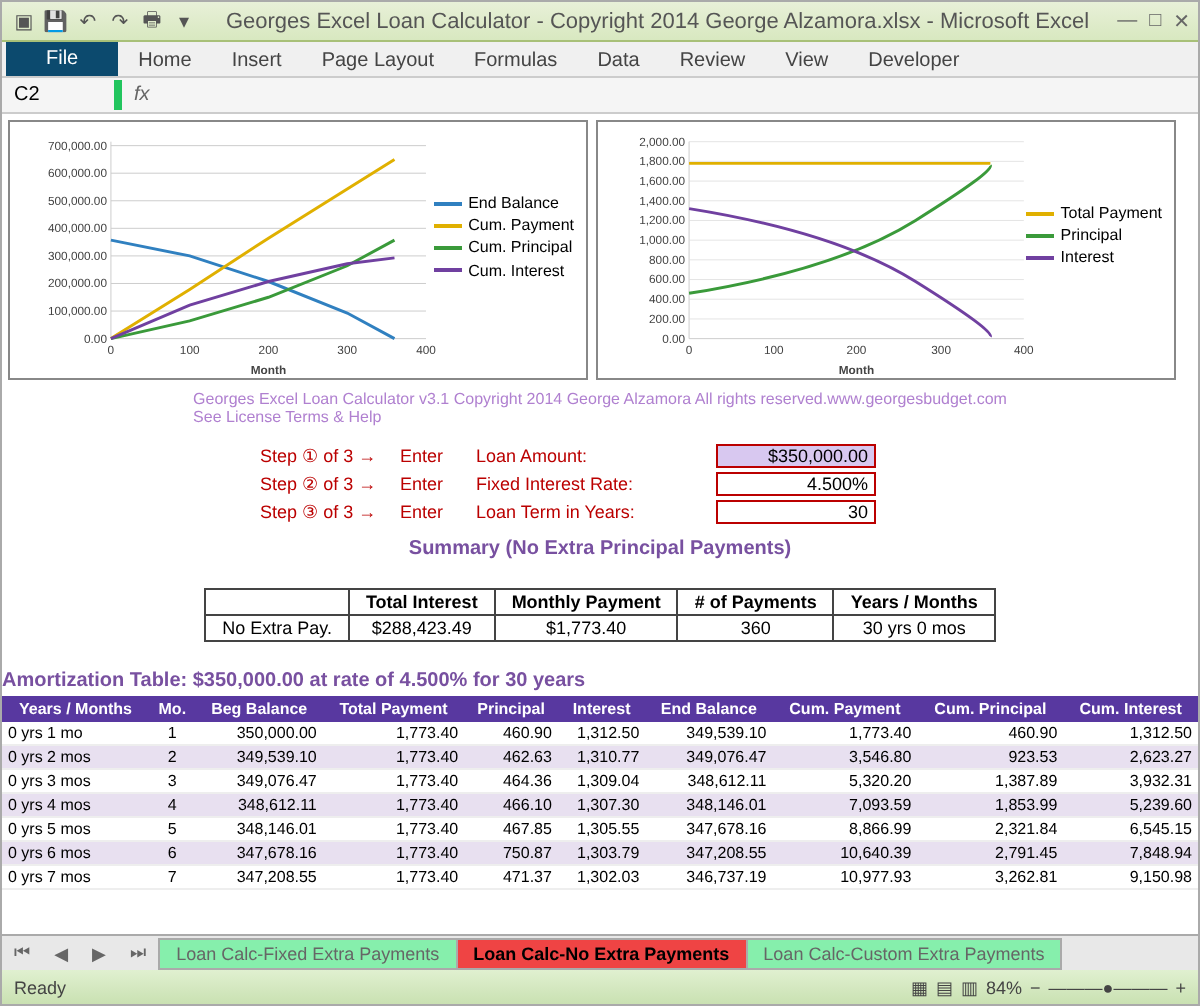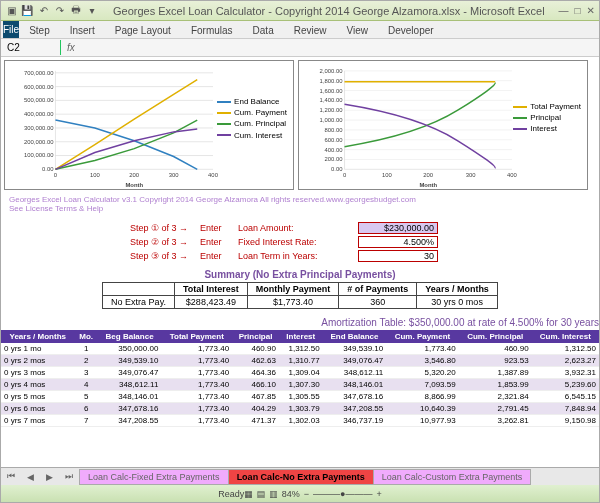--- a/index.html
+++ b/index.html
@@ -4,60 +4,60 @@
 <style>
 *{box-sizing:border-box;margin:0;padding:0;font-family:"Segoe UI",Tahoma,sans-serif}
 body{width:600px;height:503px;background:#fff;overflow:hidden;font-size:10px;border:1px solid #aaa}
 .titlebar{height:20px;background:linear-gradient(#e8f0d8,#d8e8c0);display:flex;align-items:center;padding:0 4px;border-bottom:1px solid #a8c078}
 .qat{display:flex;gap:2px;align-items:center}
 .qat span{width:14px;height:14px;display:flex;align-items:center;justify-content:center;font-size:10px;color:#555}
 .title{flex:1;text-align:center;color:#555;font-size:11px}
 .winbtns{display:flex;gap:6px;color:#666;font-size:10px}
 .ribbon-tabs{height:18px;background:#f0f0f0;display:flex;align-items:flex-end;padding-left:2px;border-bottom:1px solid #ccc}
 .ribbon-tabs .tab{padding:2px 10px;font-size:10px;color:#444;cursor:pointer}
-.ribbon-tabs .file{background:#0c4a6e;color:#fff;padding:3px 0}
+.ribbon-tabs .file{background:#0c4a6e;color:#fff;padding:3px 20px}
 .formula-bar{height:18px;display:flex;align-items:center;border-bottom:1px solid #ccc;background:#f5f5f5}
-.namebox{width:60px;border-right:1px solid #22c55e;padding:2px 6px;font-size:10px}
+.namebox{width:60px;border-right:4px solid #22c55e;padding:2px 6px;font-size:10px}
 .fx{padding:0 6px;font-style:italic;color:#666}
 .sheet{height:410px;overflow:hidden;background:#fff;position:relative}
 .charts{display:flex;gap:4px;padding:3px}
 .chart{border:1px solid #888;background:#fff;position:relative}
 .chart1{width:290px;height:130px}
 .chart2{width:290px;height:130px}
 .chart svg{width:100%;height:100%}
 .legend{position:absolute;font-size:8px;line-height:1.4}
 .legend1{right:6px;top:35px}
 .legend2{right:6px;top:40px}
 .legend div{display:flex;align-items:center;gap:3px}
 .legend .sw{width:14px;height:2px}
-.credits{display:flex;justify-content:flex-start;padding:2px 8px;font-size:8px;color:#b080d0}
+.credits{display:flex;justify-content:center;padding:2px 8px;font-size:8px;color:#b080d0}
 .credits a{color:#b080d0;text-decoration:none}
 .inputs{margin:6px auto;width:340px}
 .inputs .row{display:flex;align-items:center;height:14px;font-size:9px}
 .inputs .step{color:#b00;width:70px}
 .inputs .enter{color:#b00;width:38px}
 .inputs .lbl{color:#b00;width:120px}
 .inputs .val{width:80px;text-align:right;border:1px solid #b00;padding:0 3px;background:#fff}
 .inputs .row:first-child .val{background:#d8c8f0}
 .summary-title{text-align:center;color:#7850a0;font-weight:bold;font-size:10px;margin-top:4px}
-.summary{margin:2px auto;border-collapse:collapse;font-size:9px}
+.summary{margin:14px auto;border-collapse:collapse;font-size:9px}
 .summary th,.summary td{border:1px solid #444;padding:1px 8px;text-align:center}
 .summary th{background:#fff;font-weight:bold}
-.amort-title{text-align:right;color:#7850a0;font-weight:normal;font-size:10px;margin-top:8px}
+.amort-title{text-align:left;color:#7850a0;font-weight:bold;font-size:10px;margin-top:8px}
 .amort{width:100%;border-collapse:collapse;font-size:8px;margin-top:2px}
 .amort th{background:#5838a0;color:#fff;padding:2px 3px;text-align:center;font-weight:bold}
 .amort td{padding:1px 3px;text-align:right;border-bottom:1px solid #eee}
 .amort td:first-child{text-align:left}
 .amort td:nth-child(2){text-align:center}
 .amort tr.alt td{background:#e8e0f0}
 .sheet-tabs{height:18px;background:#e8e8e8;display:flex;align-items:center;border-top:1px solid #aaa;font-size:9px}
 .sheet-tabs .nav{padding:0 6px;color:#666}
-.sheet-tabs .stab{padding:2px 8px;border:1px solid #aaa;background:#f0abfc;margin-right:-1px;color:#666}
+.sheet-tabs .stab{padding:2px 8px;border:1px solid #aaa;background:#86efac;margin-right:-1px;color:#666}
 .sheet-tabs .stab.active{background:#ef4444;font-weight:bold;color:#000}
-.statusbar{height:18px;background:linear-gradient(#e0f0d0,#c8e0b0);display:flex;align-items:center;padding:0 6px;font-size:9px;color:#444;justify-content:center}
+.statusbar{height:18px;background:linear-gradient(#e0f0d0,#c8e0b0);display:flex;align-items:center;padding:0 6px;font-size:9px;color:#444;justify-content:space-between}
 .statusbar .zoom{display:flex;gap:4px;align-items:center}
 </style>
 </head>
 <body>
 
 <div class="titlebar">
   <div class="qat">
     <span>▣</span>
     <span>💾</span>
     <span>↶</span>
@@ -68,21 +68,21 @@
   <div class="title">Georges Excel Loan Calculator - Copyright 2014 George Alzamora.xlsx - Microsoft Excel</div>
   <div class="winbtns">
     <span>—</span>
     <span>□</span>
     <span>✕</span>
   </div>
 </div>
 
 <div class="ribbon-tabs">
   <div class="tab file">File</div>
-  <div class="tab">Step</div>
+  <div class="tab">Home</div>
   <div class="tab">Insert</div>
   <div class="tab">Page Layout</div>
   <div class="tab">Formulas</div>
   <div class="tab">Data</div>
   <div class="tab">Review</div>
   <div class="tab">View</div>
   <div class="tab">Developer</div>
 </div>
 
 <div class="formula-bar">
@@ -214,21 +214,21 @@
       <a>See License Terms &amp; Help</a>
     </div>
     <a>www.georgesbudget.com</a>
   </div>
 
   <div class="inputs">
     <div class="row">
       <span class="step">Step ① of 3 →</span>
       <span class="enter">Enter</span>
       <span class="lbl">Loan Amount:</span>
-      <span class="val">$230,000.00</span>
+      <span class="val">$350,000.00</span>
     </div>
     <div class="row">
       <span class="step">Step ② of 3 →</span>
       <span class="enter">Enter</span>
       <span class="lbl">Fixed Interest Rate:</span>
       <span class="val">4.500%</span>
     </div>
     <div class="row">
       <span class="step">Step ③ of 3 →</span>
       <span class="enter">Enter</span>
@@ -332,21 +332,21 @@
           <td>347,678.16</td>
           <td>8,866.99</td>
           <td>2,321.84</td>
           <td>6,545.15</td>
         </tr>
         <tr class="alt">
           <td>0 yrs 6 mos</td>
           <td>6</td>
           <td>347,678.16</td>
           <td>1,773.40</td>
-          <td>404.29</td>
+          <td>750.87</td>
           <td>1,303.79</td>
           <td>347,208.55</td>
           <td>10,640.39</td>
           <td>2,791.45</td>
           <td>7,848.94</td>
         </tr>
         <tr>
           <td>0 yrs 7 mos</td>
           <td>7</td>
           <td>347,208.55</td>

